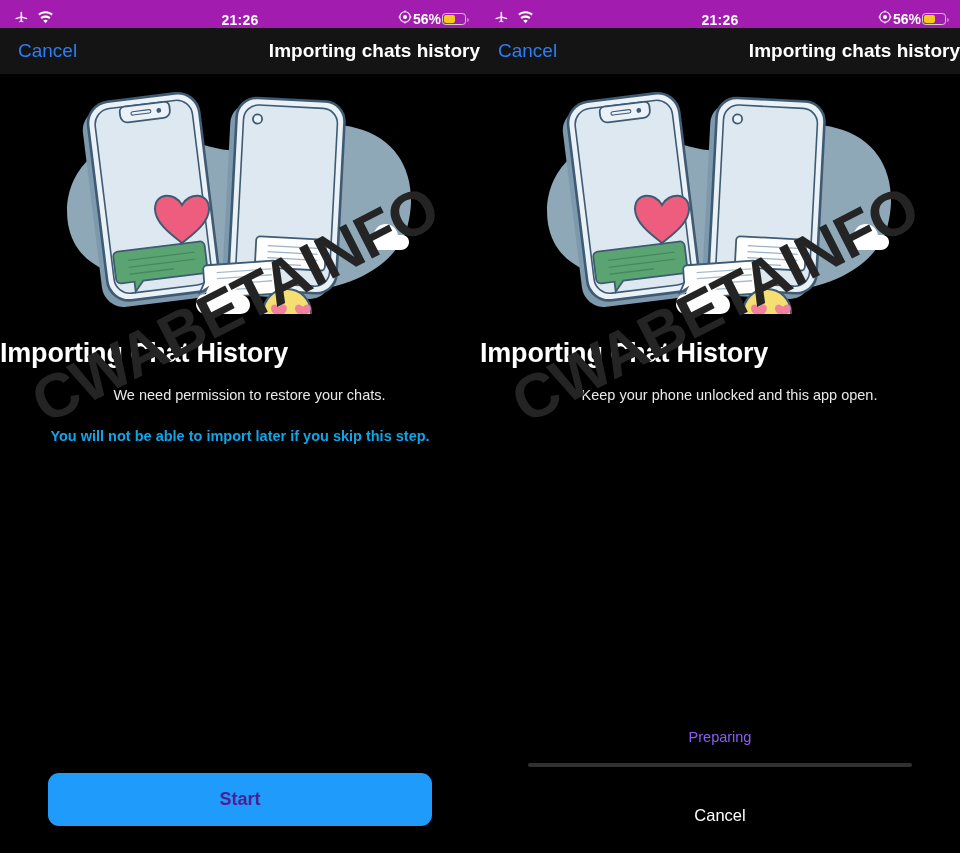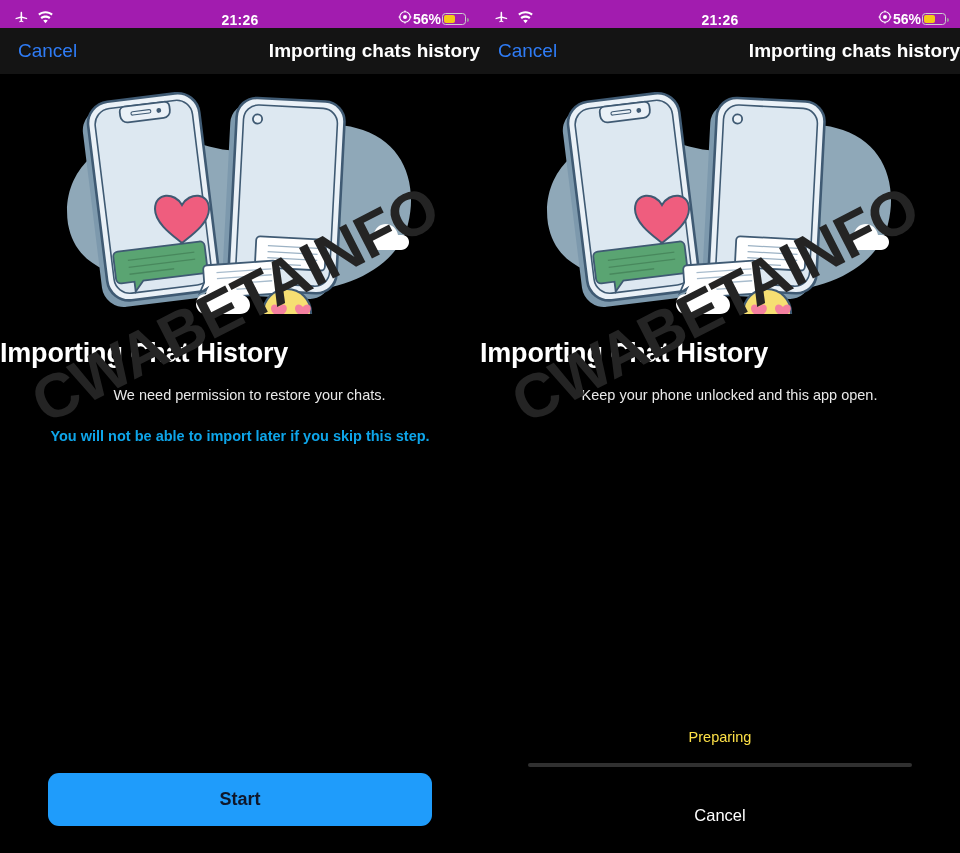--- a/index.html
+++ b/index.html
@@ -177,37 +177,37 @@
   
   .start-btn {
     position: absolute;
     left: 48px;
     bottom: 27px;
     width: 384px;
     height: 53px;
     background: #1f9cfb;
     border: none;
     border-radius: 11px;
-    color: #0f172a;
+    color: #4c1d95;
     font-size: 18px;
     font-weight: bold;
     font-family: "Liberation Sans", sans-serif;
     cursor: pointer;
   }
 
   
   .progress-group {
     position: absolute;
     left: 48px;
     right: 48px;
     bottom: 28px;
   }
   .progress-label {
     text-align: center;
-    color: #fde047;
+    color: #8b5cf6;
     font-size: 14.5px;
     margin-bottom: 18px;
   }
   .progress-track {
     width: 100%;
     height: 4px;
     background: #303030;
     border-radius: 2px;
     overflow: hidden;
   }

